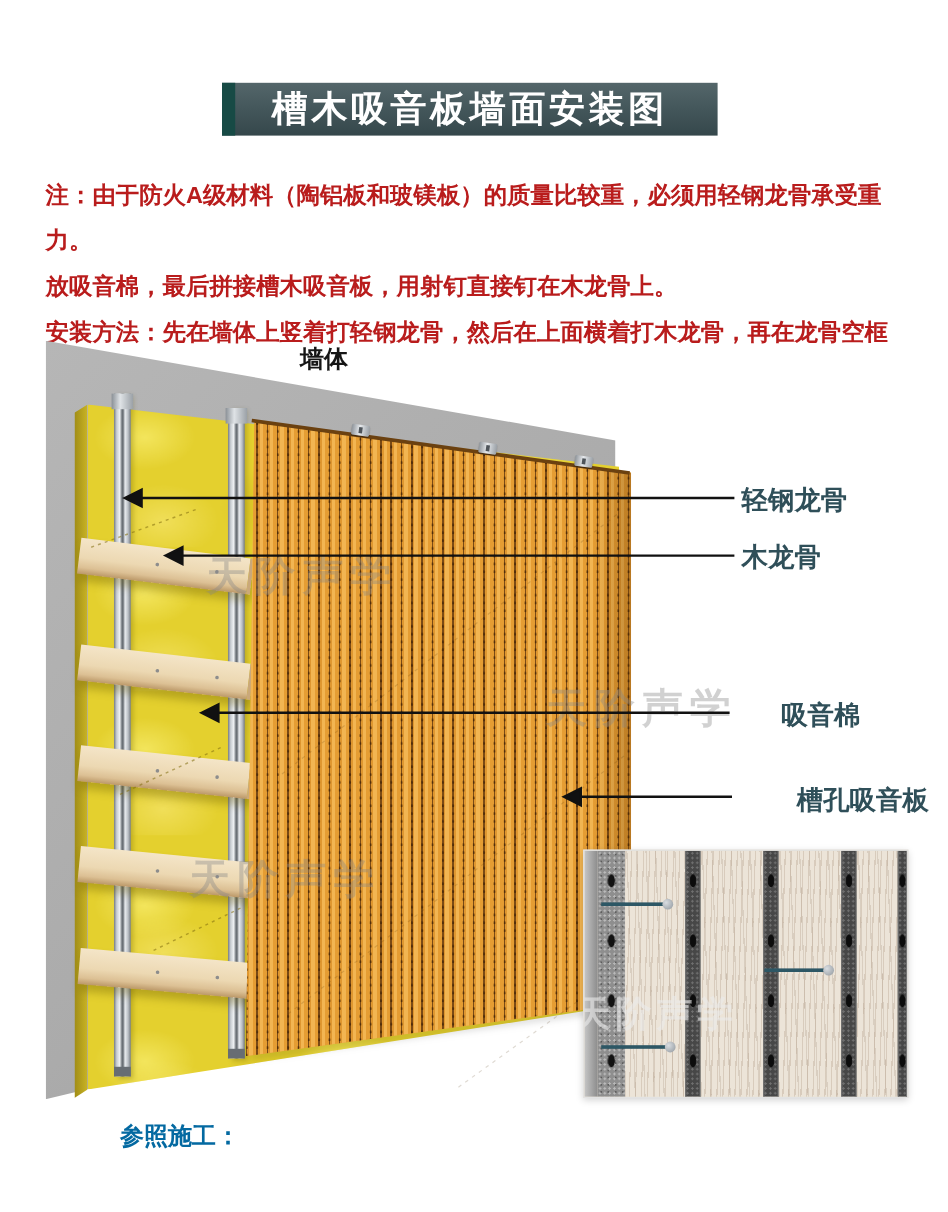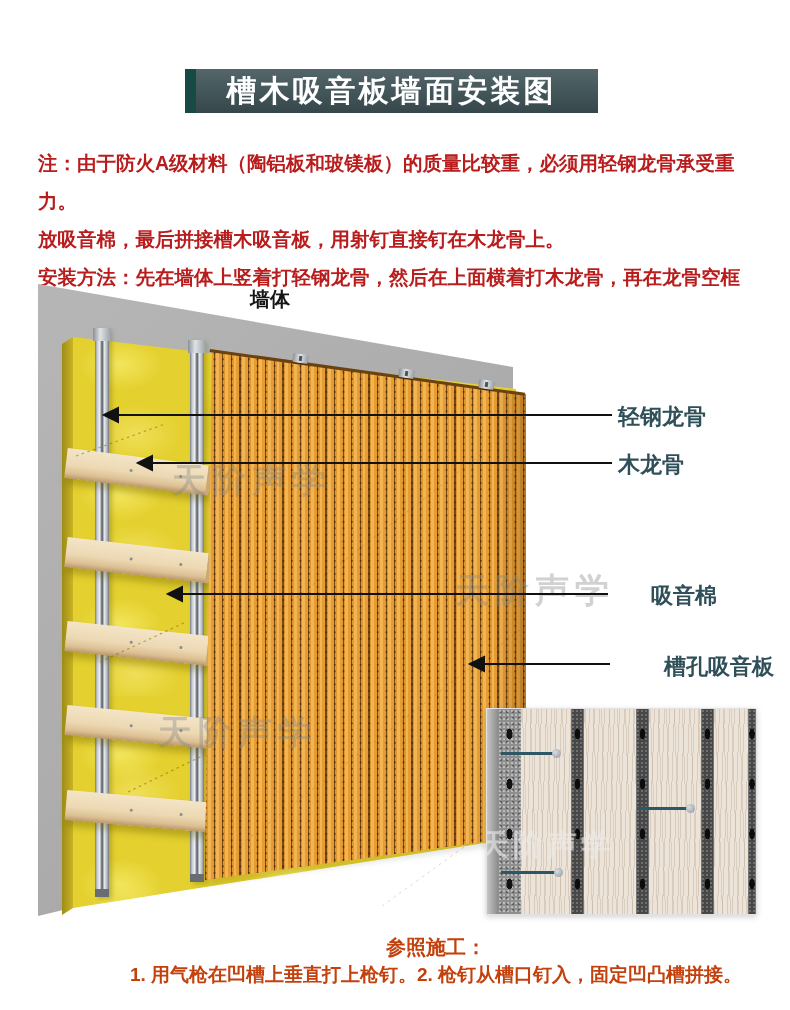--- a/index.html
+++ b/index.html
@@ -103,21 +103,21 @@
     box-shadow:inset 1px 0 0 #747474,inset -1px 0 0 #747474;}
   .is1{left:84px;width:13px;} .is2{left:149px;width:13px;} .is3{left:214px;width:13px;} .is4{left:261px;width:8px;}
   .nail{position:absolute;height:3px;background:#2d5765;z-index:3;}
   .nail::after{content:"";position:absolute;right:-6px;top:-3px;width:9px;height:9px;border-radius:50%;
     background:radial-gradient(circle at 35% 35%,#d9dde1,#8f969c);}
   .n1{left:14px;top:43px;width:54px;} .n2{left:150px;top:98px;width:52px;} .n3{left:14px;top:162px;width:56px;}
   .inset .wm-inset{position:absolute;left:-8px;top:116px;font-size:30px;letter-spacing:4px;font-weight:600;
     color:rgba(235,235,235,.6);white-space:nowrap;z-index:4;}
 
   
-  .footer{position:absolute;left:100px;top:934px;width:672px;text-align:center;color:#c2410c;z-index:10;}
+  .footer{position:absolute;left:100px;top:934px;width:672px;text-align:left;color:#0369a1;z-index:10;}
   .footer-heading{font-size:20px;font-weight:600;line-height:26px;}
   .footer-steps{font-size:19px;font-weight:600;line-height:26px;margin-top:2px;}
 
   .overlay{position:absolute;left:0;top:0;z-index:9;}
 </style>
 </head>
 <body>
 
 <div class="page">
 
@@ -194,16 +194,15 @@
   </svg>
 
   <div class="wall-label">墙体</div>
   <div class="callout c0">轻钢龙骨</div>
   <div class="callout c1">木龙骨</div>
   <div class="callout c2">吸音棉</div>
   <div class="callout c3">槽孔吸音板</div>
 
   <div class="footer">
     <div class="footer-heading">参照施工：</div>
-    <div class="footer-steps">1. 用气枪在凹槽上垂直打上枪钉。2. 枪钉从槽口钉入，固定凹凸槽拼接。</div>
   </div>
 
 </div>
 
 </body></html>

